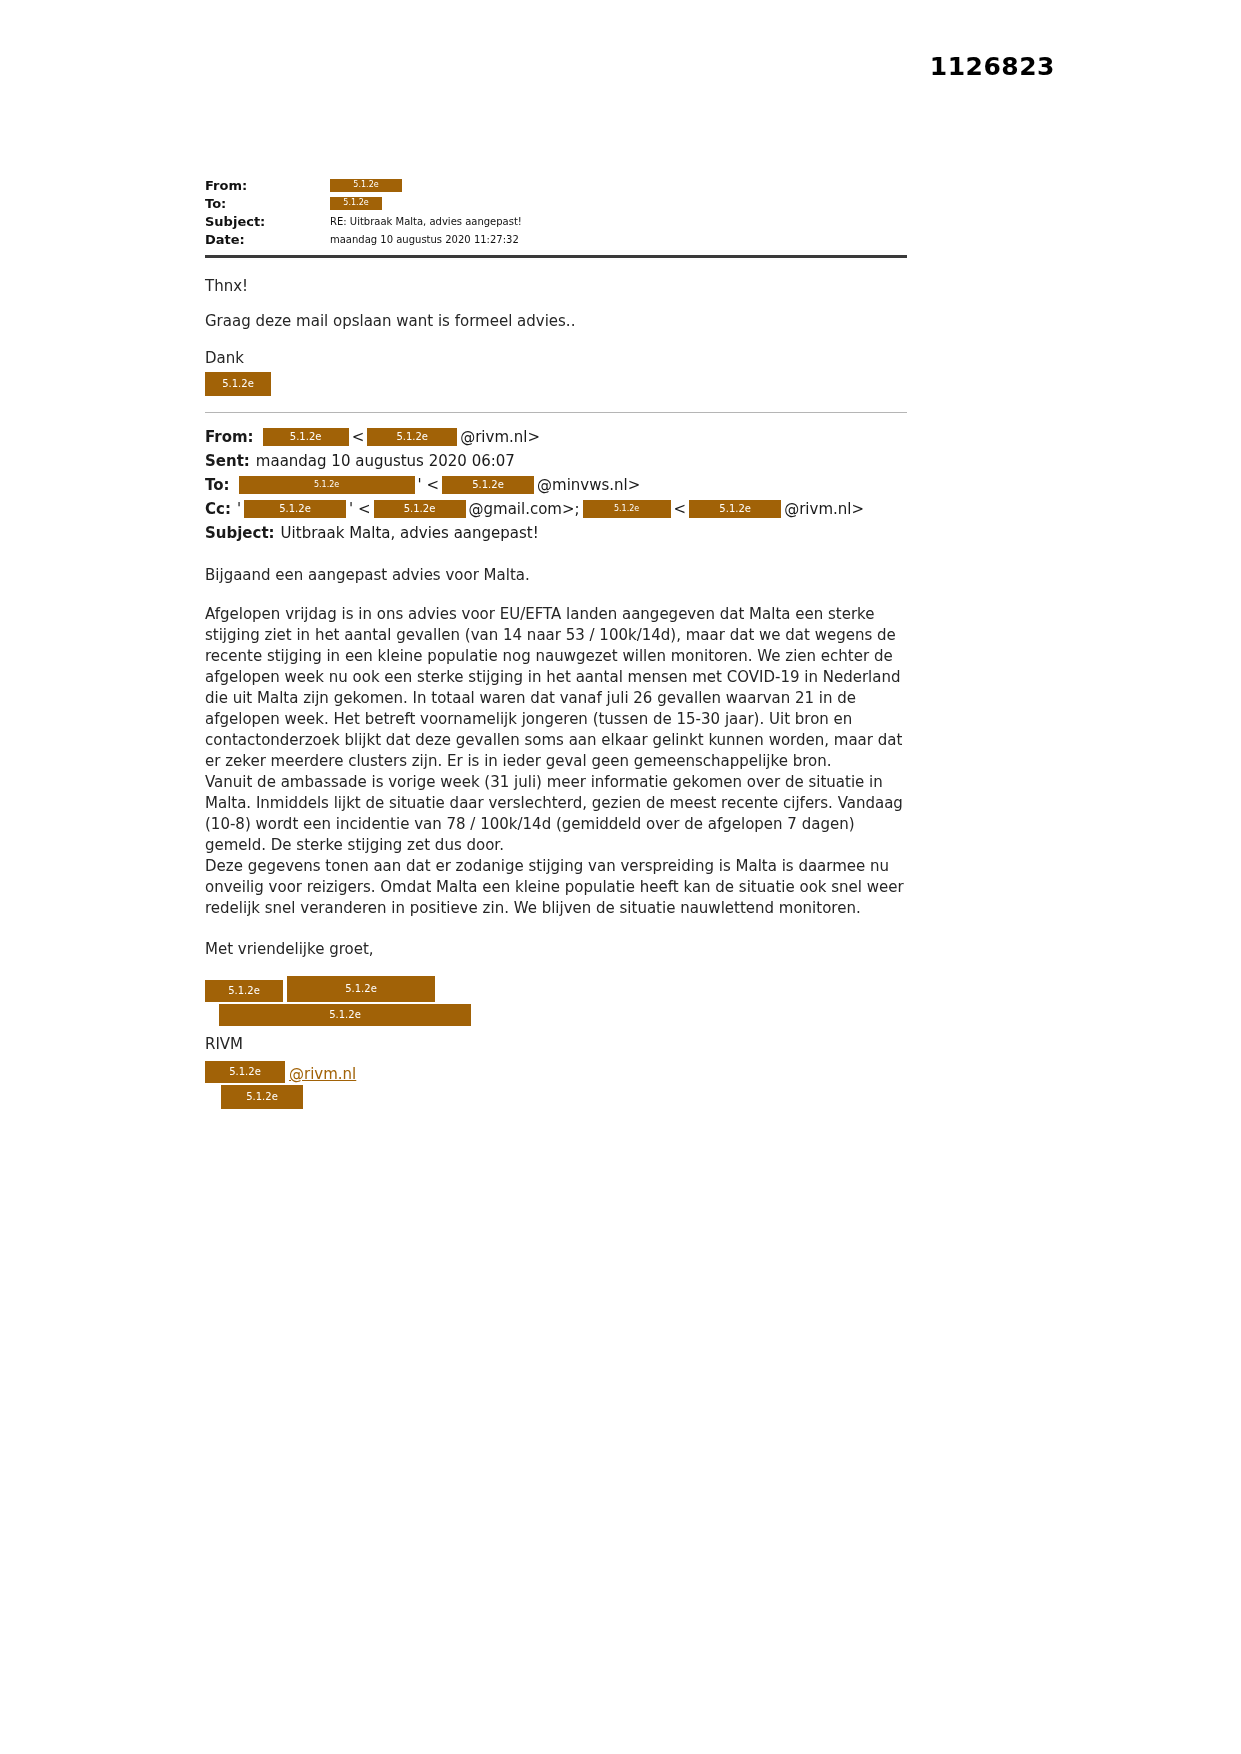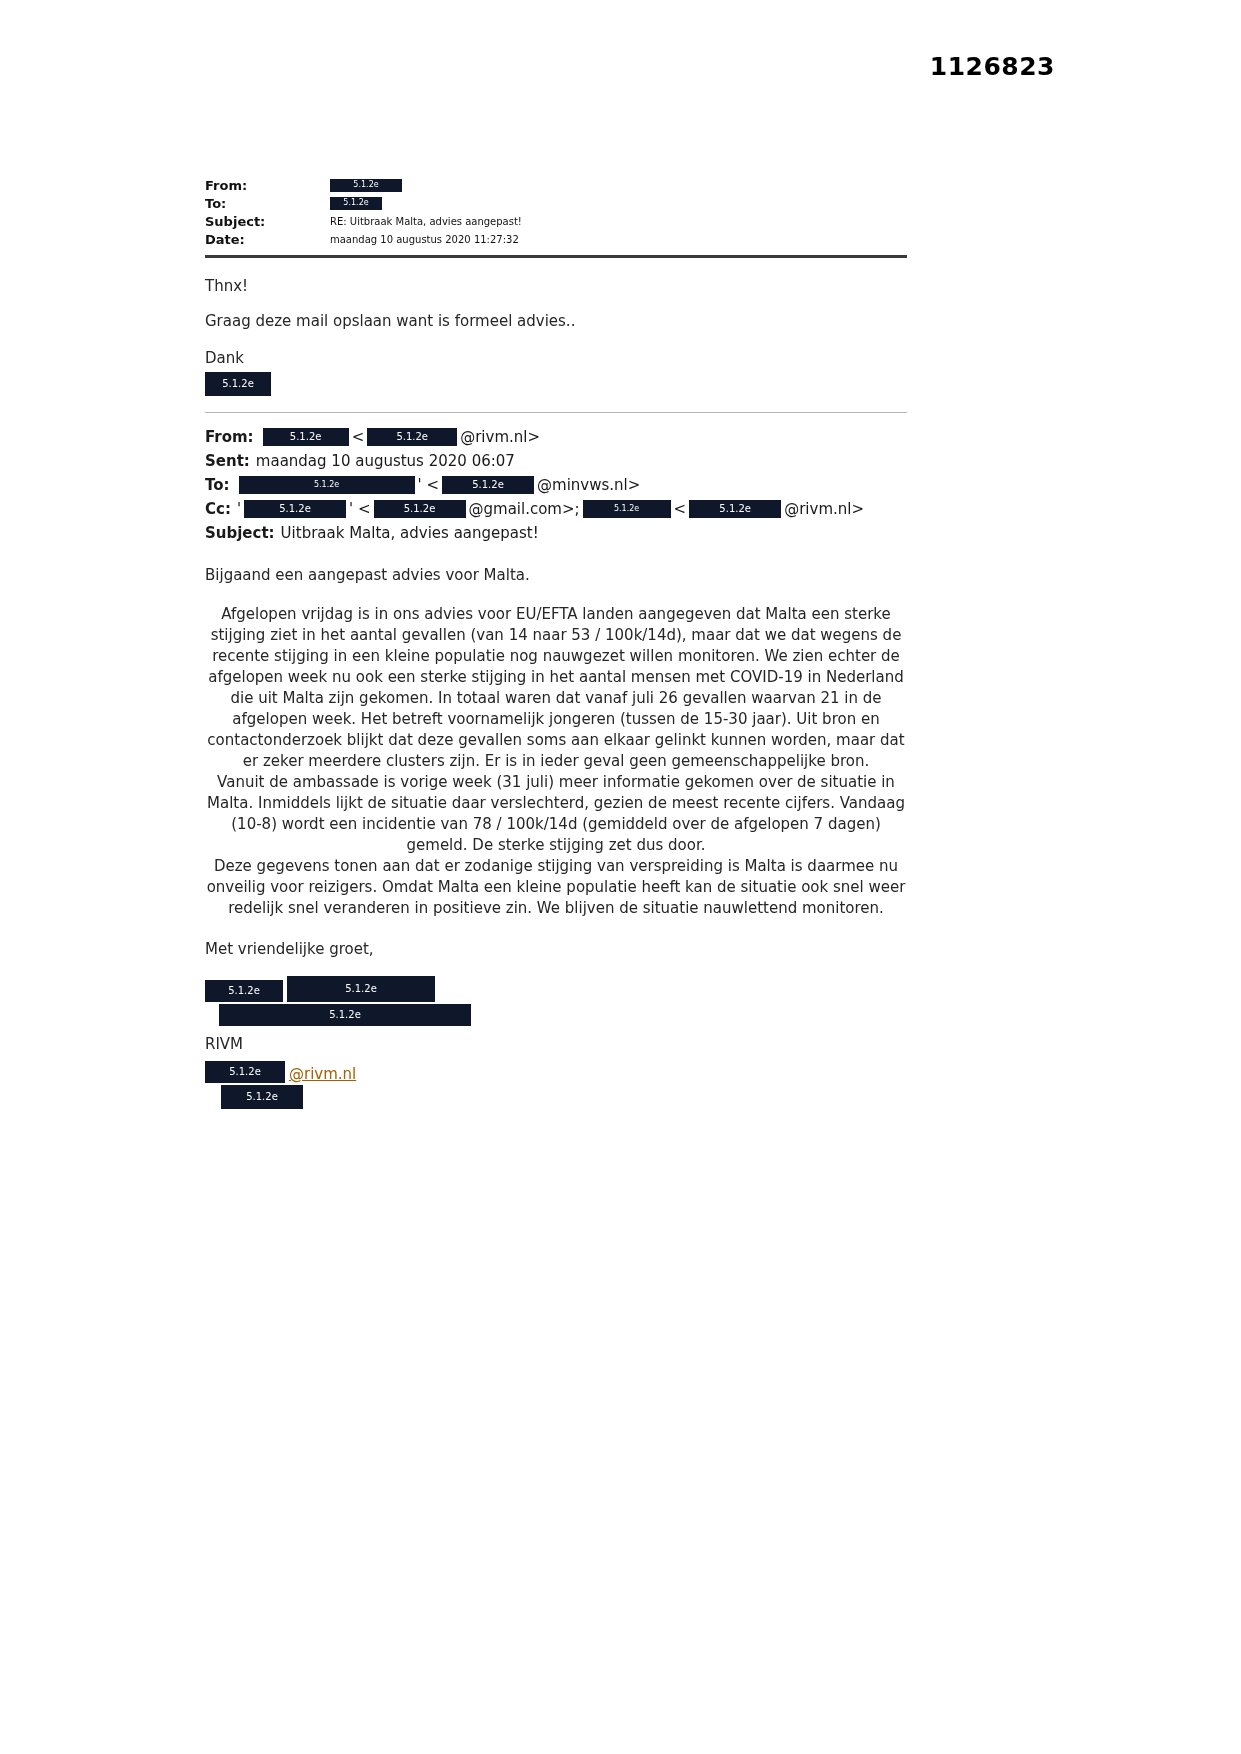--- a/index.html
+++ b/index.html
@@ -44,21 +44,21 @@
     border: none;
     border-top: 1px solid #b5b5b5;
     margin-top: 16px;
   }
 
   
   .redact {
     display: inline-flex;
     align-items: center;
     justify-content: center;
-    background: #0f172a;
+    background: #a16207;
     color: #ffffff;
     font-size: 10px;
     line-height: 1;
     vertical-align: middle;
     white-space: nowrap;
   }
   .redact.xs { font-size: 8px; }
 
   
   .body-text { font-size: 15px; line-height: 1.4; color: #262626; }
@@ -67,21 +67,21 @@
   .mt16 { margin-top: 16px; }
   .mt20 { margin-top: 20px; }
   .mt22 { margin-top: 22px; }
 
   
   .hdr-quoted { margin-top: 12px; font-size: 15px; color: #1a1a1a; }
   .hdr-quoted .line { min-height: 24px; display: flex; align-items: center; flex-wrap: nowrap; }
   .hdr-quoted .b { font-weight: bold; margin-right: 6px; }
   .hdr-quoted .redact { margin: 0 3px; }
 
-  p.para { margin: 0; text-align: center; }
+  p.para { margin: 0; }
 
   .sig-row { display: flex; align-items: flex-end; margin-top: 2px; }
 
   a.mail-link {
     color: #a16207;
     text-decoration: underline;
     font-size: 15px;
   }
 </style>
 </head>

